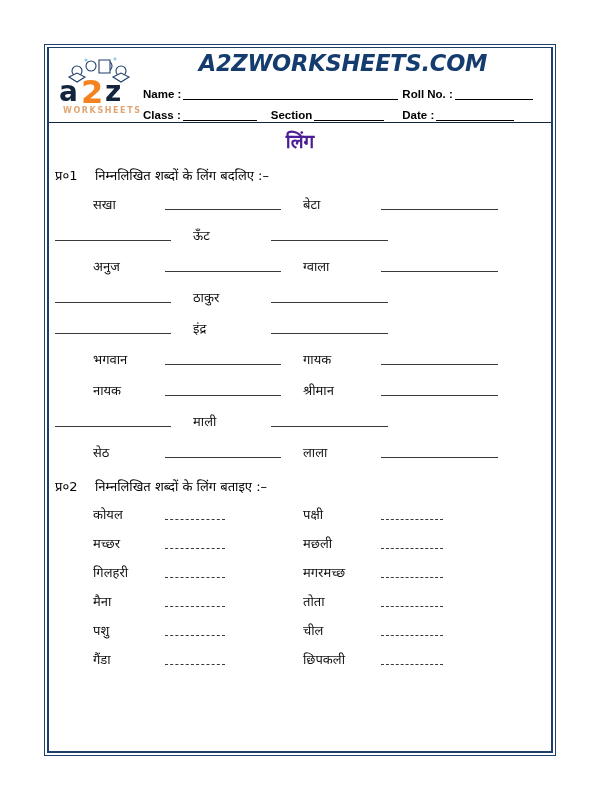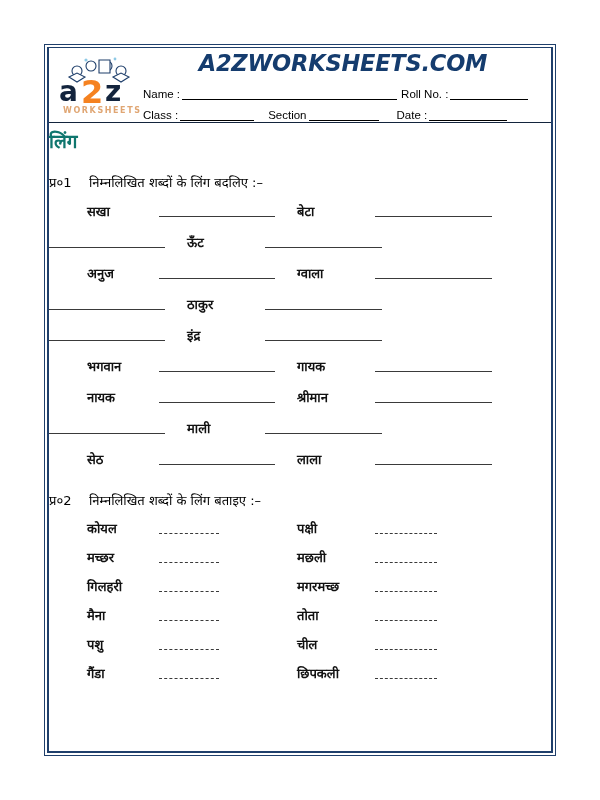--- a/index.html
+++ b/index.html
@@ -85,66 +85,69 @@
     left: 94px;
     top: 30px;
     width: 402px;
   }
   .field-row {
     display: flex;
     align-items: flex-end;
     height: 21px;
     font-size: 11.5px;
     color: #000000;
+    font-weight: bold;
   }
   .field-label {
     white-space: nowrap;
     padding-right: 2px;
   }
   .rule {
     border-bottom: 1px solid #000000;
     height: 12px;
     margin-right: 4px;
   }
   .rule.name     { width: 215px; }
   .rule.roll     { width: 78px; }
   .rule.klass    { width: 74px; }
   .rule.section  { width: 70px; }
   .rule.date     { width: 78px; }
   .gap-sm { width: 10px; }
   .gap-md { width: 14px; }
 
   
   .sheet-title {
+    text-align: center;
     font-size: 19px;
     font-weight: bold;
-    color: #0f766e;
+    color: #4c1d95;
     padding-top: 5px;
     padding-bottom: 2px;
     font-family: "DejaVu Sans", sans-serif;
   }
 
   
   .question {
+    padding-left: 6px;
     padding-top: 10px;
   }
   .q-head {
     display: flex;
     align-items: baseline;
     font-size: 13px;
     color: #000000;
     font-family: "DejaVu Sans", sans-serif;
   }
   .q-num {
     width: 40px;
     flex: none;
   }
-  .q-text { white-space: nowrap; margin-top: 7px; }
-
-  .pairs { padding-top: 4px; font-weight: bold; }
+  .q-text { white-space: nowrap; }
+
+  .pairs { padding-top: 4px; }
   .pair-row {
     display: flex;
     align-items: center;
     height: 31px;
   }
   .pair-row .word {
     font-size: 13px;
     color: #111111;
     font-family: "DejaVu Sans", sans-serif;
     white-space: nowrap;

